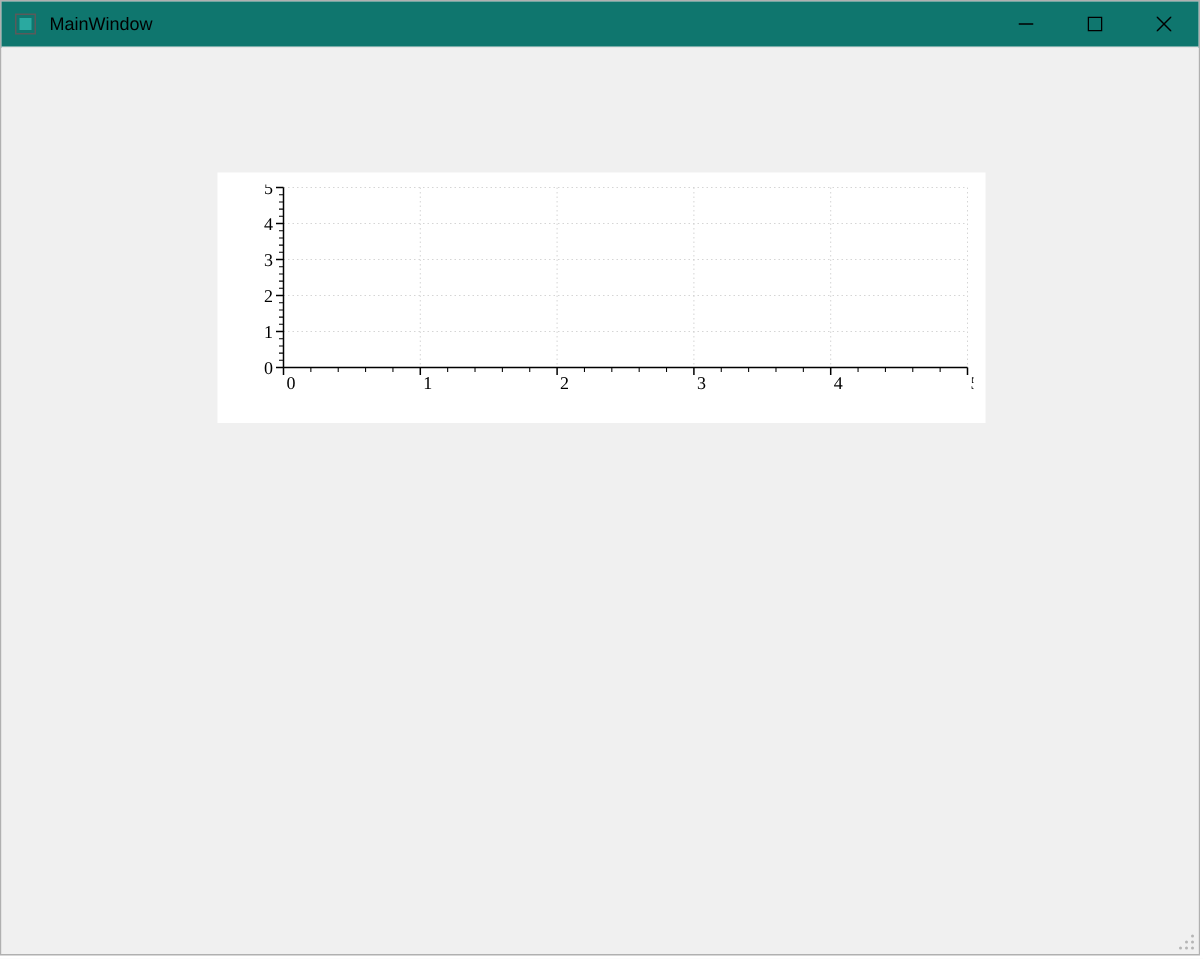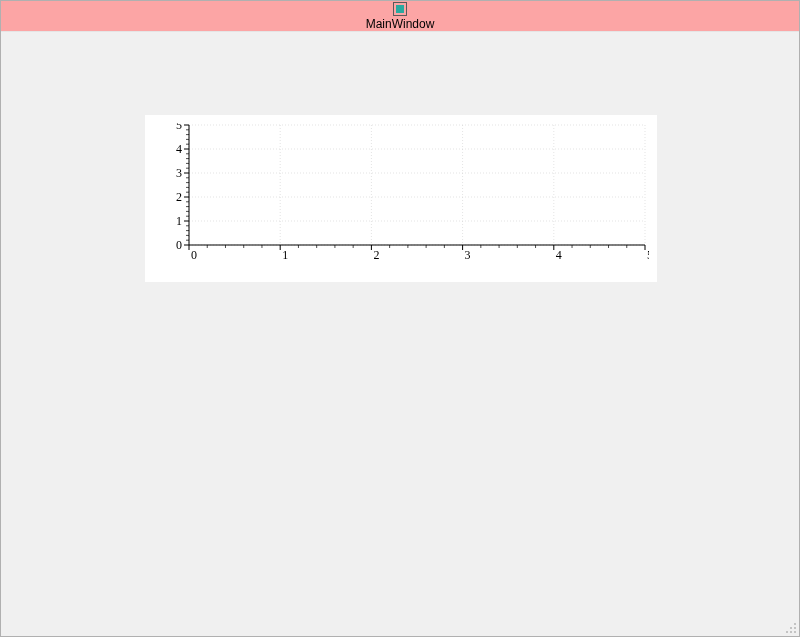--- a/index.html
+++ b/index.html
@@ -1,17 +1,17 @@
 <!DOCTYPE html>
 <html><head>
 <meta charset="utf-8">
 <style>
   html,body{margin:0;padding:0;width:802px;height:639px;background:#fff;font-family:"Segoe UI",Tahoma,sans-serif;font-size:12px;overflow:hidden;}
   .window{width:800px;height:637px;border:1px solid #b0b0b0;background:#fff;position:relative;box-sizing:border-box;}
-  .titlebar{height:30px;display:flex;align-items:center;border-bottom:1px solid #e5e5e5;background:#fca5a5;flex-direction:column;}
+  .titlebar{height:30px;display:flex;align-items:center;border-bottom:1px solid #e5e5e5;background:#0f766e;}
   .app-icon{width:16px;height:16px;margin:0 8px 0 8px;display:flex;align-items:center;justify-content:center;}
   .title-text{flex:0 0 auto;font-size:12px;color:#000;}
   .title-spacer{flex:1 1 auto;}
   .win-btn{width:46px;height:30px;display:flex;align-items:center;justify-content:center;}
   .win-btn svg{display:block;}
   .client-area{position:absolute;top:31px;left:0;right:0;bottom:0;background:#f0f0f0;}
   .chart-panel{position:absolute;left:144px;top:83px;width:512px;height:167px;background:#ffffff;}
   .axes{position:absolute;left:26px;top:8px;width:478px;height:138px;}
   
   .resize-grip{position:absolute;right:2px;bottom:2px;width:14px;height:14px;}

